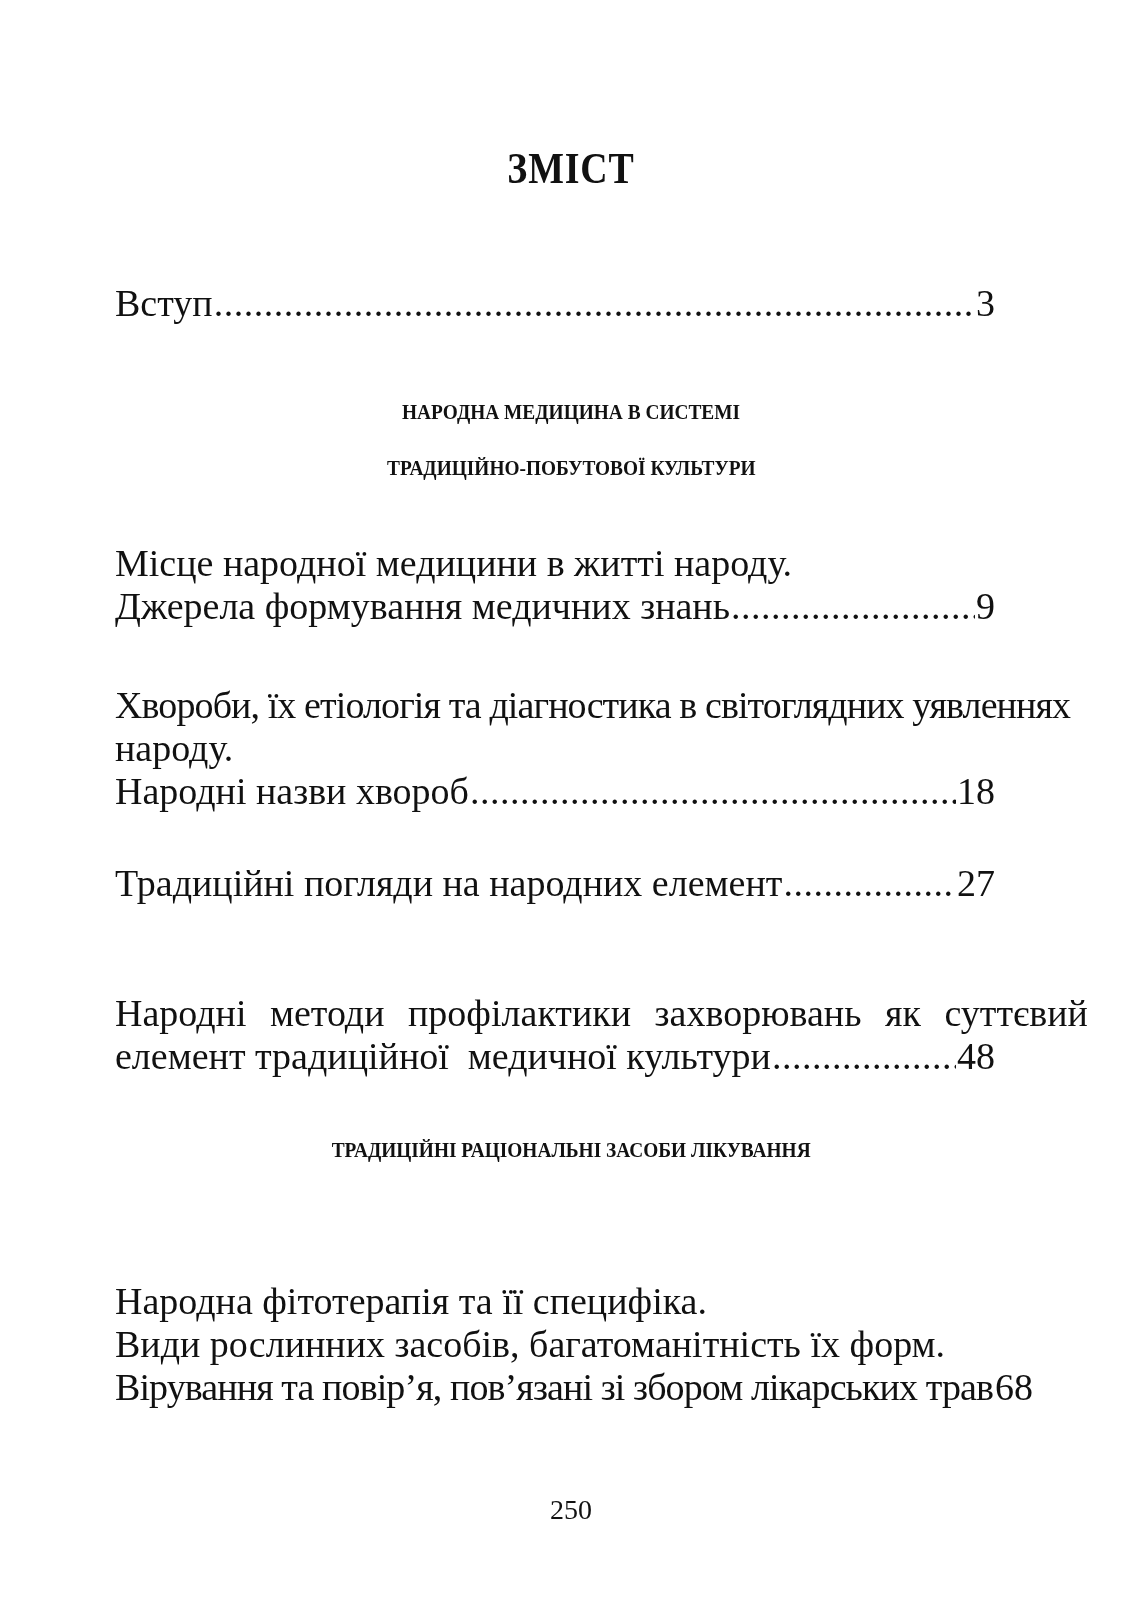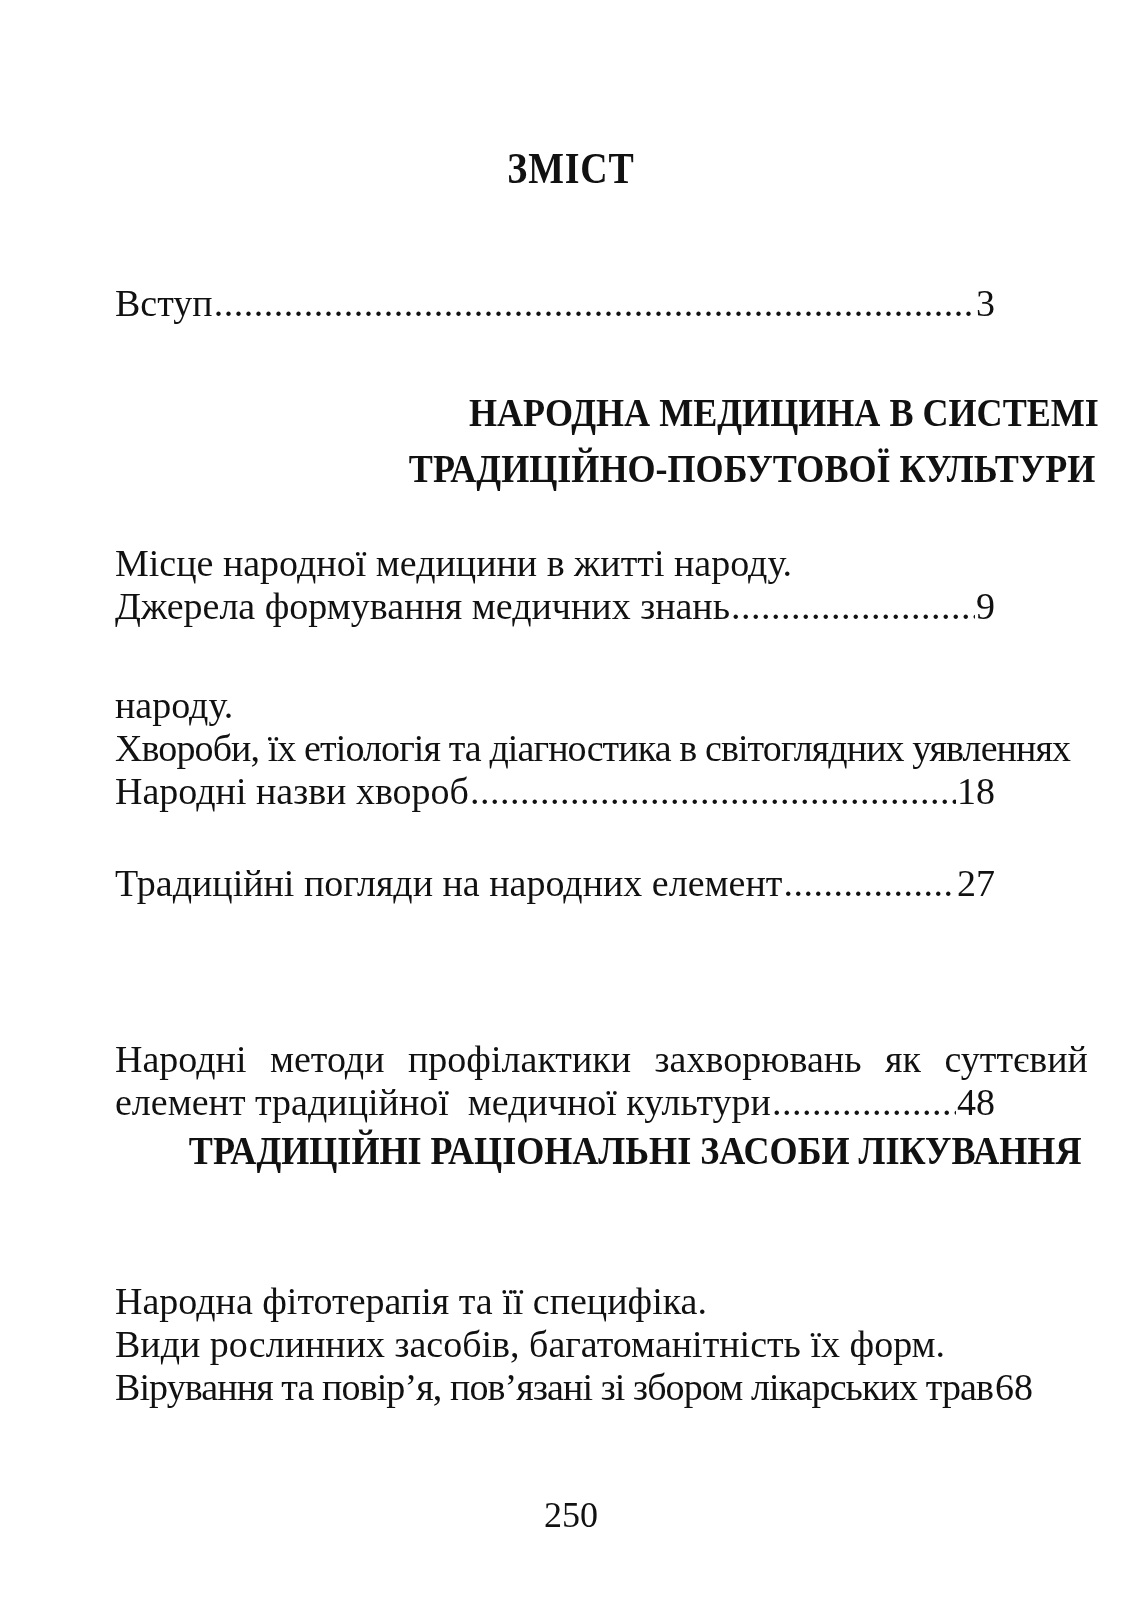--- a/index.html
+++ b/index.html
@@ -58,32 +58,32 @@
       flex: 0 0 auto;
     }
     .justify {
       text-align: justify;
       text-align-last: justify;
     }
     .section-heading {
       position: absolute;
       left: 0;
       width: 1142px;
-      text-align: right;
+      text-align: center;
       font-weight: bold;
-      font-size: 41px;
+      font-size: 22px;
       line-height: 56px;
     }
     .page-number {
       position: absolute;
       top: 1494px;
       left: 0;
       width: 1142px;
       text-align: center;
-      font-size: 36px;
+      font-size: 28px;
     }
     .condensed {
       display: inline-block;
       transform: scaleX(0.88);
       transform-origin: center;
     }
   </style>
 </head>
 <body>
 
@@ -109,44 +109,44 @@
       <span class="txt">Місце народної медицини в житті народу.</span>
     </div>
     <div class="line">
       <span class="txt">Джерела формування медичних знань</span>
       <span class="dots"></span>
       <span class="pg">9</span>
     </div>
   </div>
 
   <div class="entry" style="top:684px;">
+    <div class="line justify">
+      <span class="txt" style="letter-spacing:-0.9px;">Хвороби, їх етіологія та діагностика в світоглядних уявленнях</span>
+    </div>
     <div class="line">
       <span class="txt">народу.</span>
-    </div>
-    <div class="line justify">
-      <span class="txt" style="letter-spacing:-0.9px;">Хвороби, їх етіологія та діагностика в світоглядних уявленнях</span>
     </div>
     <div class="line">
       <span class="txt">Народні назви хвороб</span>
       <span class="dots"></span>
       <span class="pg">18</span>
     </div>
   </div>
 
   <div class="entry" style="top:862px;">
     <div class="line">
       <span class="txt">Традиційні погляди на народних елемент</span>
       <span class="dots"></span>
       <span class="pg">27</span>
     </div>
   </div>
 
   <div class="entry" style="top:992px;">
     <div class="line" style="justify-content:space-between;">
-      <span class="txt" style="word-spacing:14px;margin-top:46px;">Народні методи профілактики захворювань як суттєвий</span>
+      <span class="txt" style="word-spacing:14px;">Народні методи профілактики захворювань як суттєвий</span>
     </div>
     <div class="line">
       <span class="txt" style="white-space:pre;">елемент традиційної  медичної культури</span>
       <span class="dots"></span>
       <span class="pg">48</span>
     </div>
   </div>
 
   <div class="section-heading" style="top:1122px;">
     <div><span class="condensed">ТРАДИЦІЙНІ РАЦІОНАЛЬНІ ЗАСОБИ ЛІКУВАННЯ</span></div>

